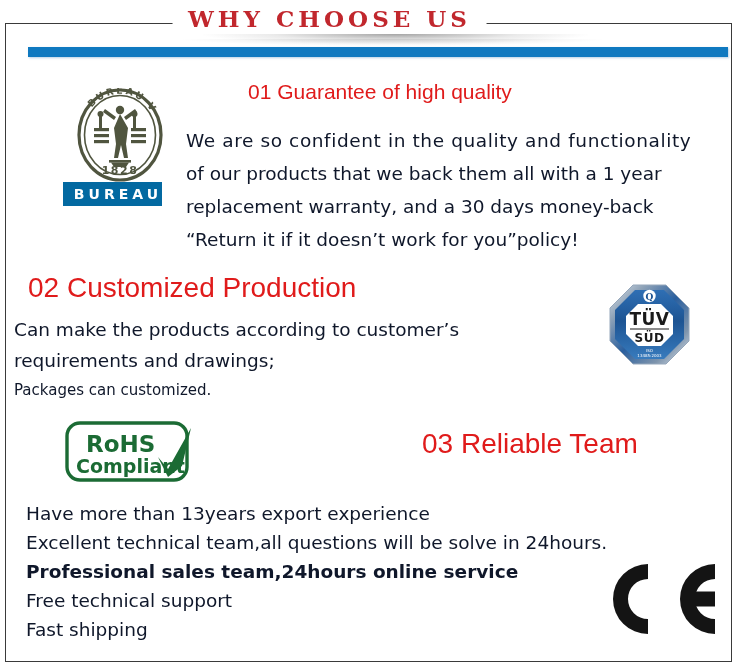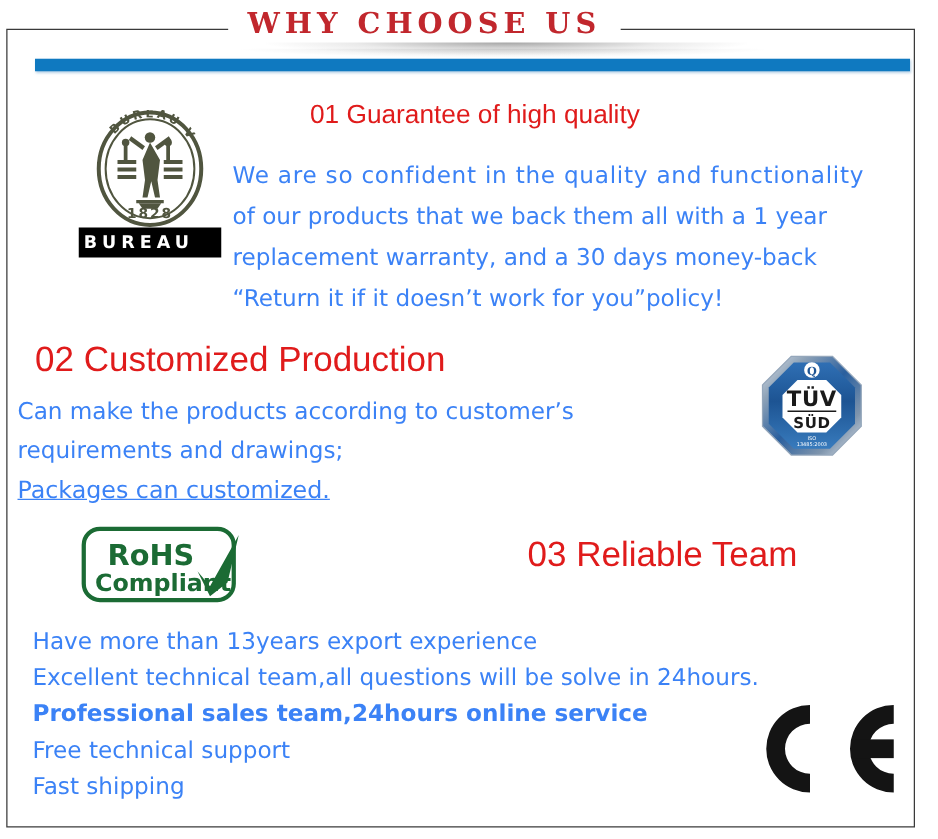--- a/index.html
+++ b/index.html
@@ -19,21 +19,21 @@
     position: absolute;
     left: 0; top: 0;
     width: 750px;
     height: 671px;
     background: #ffffff;
   }
 
   
   .banner {
     position: absolute;
-    left: 18px;
+    left: 8px;
     top: 0;
     width: 643px;
     height: 46px;
     z-index: 5;
   }
   .banner-title {
     position: absolute;
     left: 50%;
     top: 4px;
     transform: translateX(-50%);
@@ -91,38 +91,38 @@
   
   .redhead {
     position: absolute;
     color: #e01b1b;
     font-family: "Liberation Sans", sans-serif;
     font-weight: normal;
     white-space: nowrap;
   }
   .body-line {
     position: absolute;
-    color: #3b82f6;
+    color: #0f172a;
     font-family: "DejaVu Sans", sans-serif;
     white-space: nowrap;
     text-align: right;
   }
 
   
   #head01 { left: 248px; top: 80px;  font-size: 21px; }
   #p01-0  { left: 186px; top: 130px; font-size: 18.5px; letter-spacing: 0.6px;}
   #p01-1  { left: 186px; top: 163px; font-size: 18.5px; }
   #p01-2  { left: 186px; top: 196px; font-size: 18.5px; }
   #p01-3  { left: 186px; top: 229px; font-size: 18.5px; }
 
   
   #head02 { left: 28px;  top: 272px; font-size: 28px; }
   #p02-0  { left: 14px;  top: 319px; font-size: 18.5px; }
   #p02-1  { left: 14px;  top: 350px; font-size: 18.5px; }
-  #p02-2  { left: 14px;  top: 381px; font-size: 19px; text-decoration: underline; }
+  #p02-2  { left: 14px;  top: 381px; font-size: 15px; }
 
   
   #head03 { left: 422px; top: 428px; font-size: 28px; }
   #p03-0  { left: 26px;  top: 503px; font-size: 18.5px; }
   #p03-1  { left: 26px;  top: 532px; font-size: 18.5px; }
   #p03-2  { left: 26px;  top: 561px; font-size: 18.5px; font-weight: bold; }
   #p03-3  { left: 26px;  top: 590px; font-size: 18.5px; }
   #p03-4  { left: 26px;  top: 619px; font-size: 18.5px; }
 
   
@@ -130,26 +130,26 @@
     position: absolute;
     left: 63px;
     top: 88px;
     width: 114px;
     height: 122px;
   }
   .bv-banner {
     position: absolute;
     left: 0px;
     top: 94px;
-    width: 114px;
+    width: 99px;
     height: 24px;
-    background: #000000;
+    background: #0369a1;
     display: flex;
     align-items: center;
-    justify-content: flex-start;
+    justify-content: flex-end;
   }
   .bv-banner-text {
     color: #ffffff;
     font-family: "DejaVu Sans", sans-serif;
     font-weight: bold;
     font-size: 14px;
     letter-spacing: 4px;
     padding-left: 4px;
   }
 

